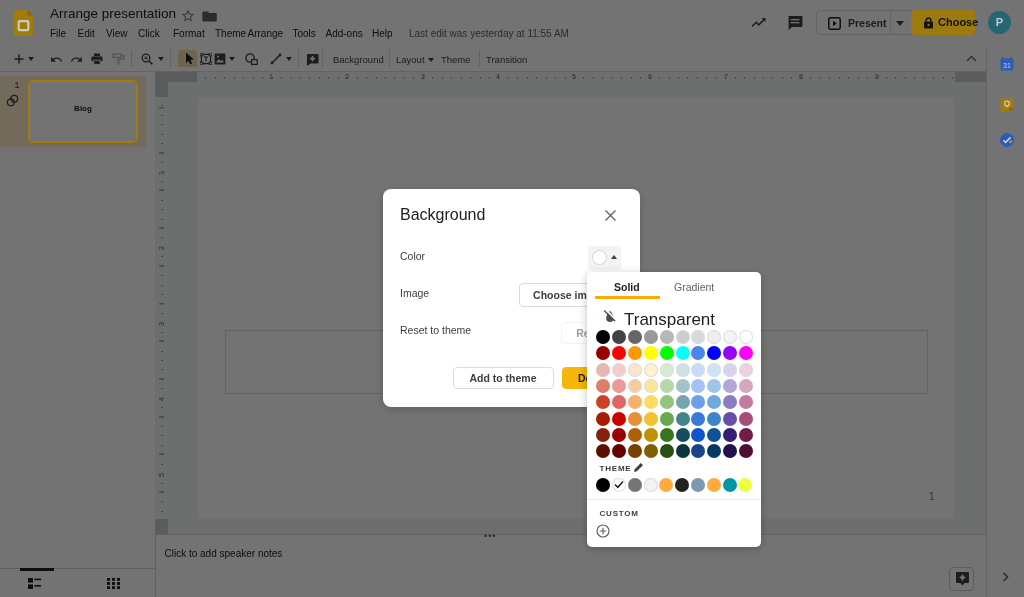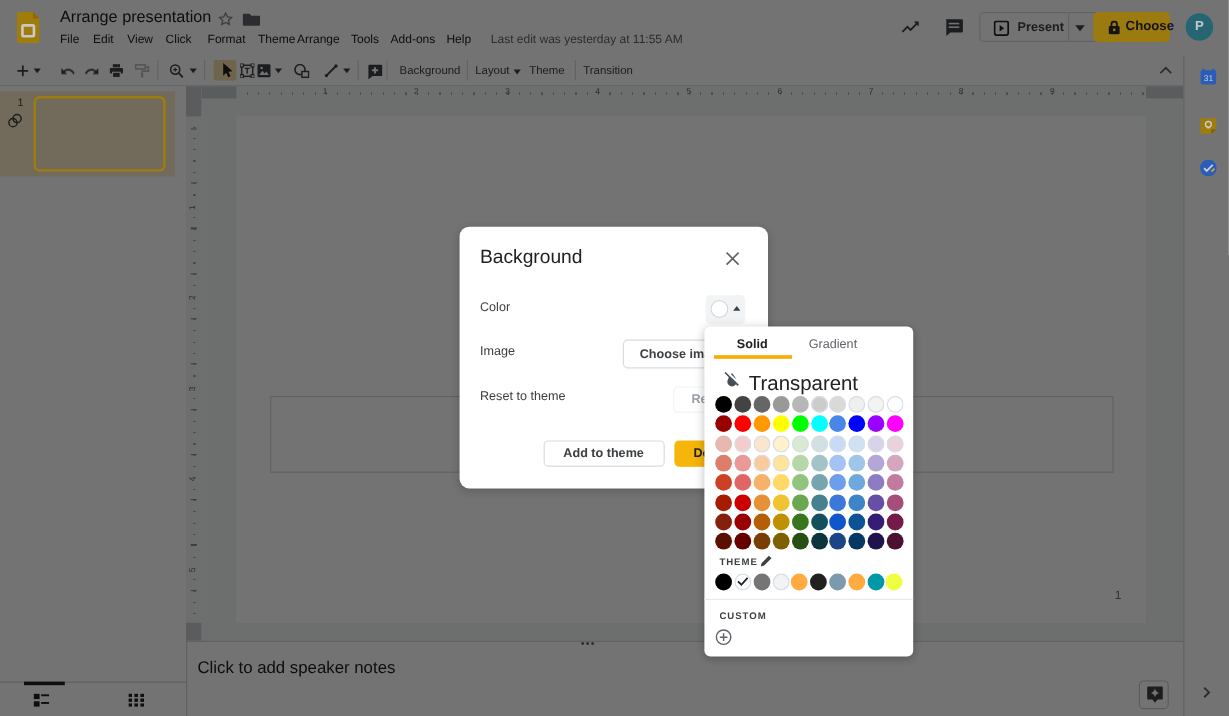--- a/index.html
+++ b/index.html
@@ -167,20 +167,23 @@
     <div class="tbtxt" style="left:396px">Layout</div>
     <div class="abs" style="left:428px;top:12px;width:0;height:0;border-left:3.5px solid transparent;border-right:3.5px solid transparent;border-top:4px solid #3c4043"></div>
     <div class="tbtxt" style="left:441px">Theme</div>
     <div class="tbtxt" style="left:486px">Transition</div>
     <svg class="abs" style="left:966px;top:9px" width="11" height="7" viewBox="0 0 11 7">
         <path d="M1 6l4.5-4.5L10 6" fill="none" stroke="#5f6368" stroke-width="1.4"></path>
       </svg>
   </div>
   <div id="filmstrip">
     <div id="selrow"></div>
+    <div id="thumb">
+        <div style="position:absolute;left:0;top:22px;width:106px;text-align:center;font-size:8px;font-weight:bold;color:#202124">Blog</div>
+      </div>
     <div class="abs" style="left:14.5px;top:8px;font-size:9px;color:#3c4043">1</div>
     <svg class="abs" style="left:6px;top:22px" width="13" height="13" viewBox="0 0 13 13">
         <circle cx="8.2" cy="4.8" r="3.4" fill="none" stroke="#3c4043" stroke-width="1.2"></circle>
         <circle cx="4.8" cy="8.2" r="3.4" fill="none" stroke="#3c4043" stroke-width="1.2"></circle>
       </svg>
   </div>
   <div id="vruler">
     <div class="abs" style="left:1px;top:97px;width:11px;height:8px;font-size:7px;color:#5f6368;transform:rotate(-90deg);text-align:center">1</div>
       <div class="abs" style="left:1px;top:172px;width:11px;height:8px;font-size:7px;color:#5f6368;transform:rotate(-90deg);text-align:center">2</div>
       <div class="abs" style="left:1px;top:248px;width:11px;height:8px;font-size:7px;color:#5f6368;transform:rotate(-90deg);text-align:center">3</div>
@@ -208,21 +211,21 @@
         <div class="hnum abs" style="left:404px">5</div>
         <div class="hnum abs" style="left:480px">6</div>
         <div class="hnum abs" style="left:556px">7</div>
         <div class="hnum abs" style="left:631px">8</div>
         <div class="hnum abs" style="left:707px">9</div>
     </div>
     <div id="placeholder"></div>
     <div class="abs" style="left:761px;top:419px;font-size:10px;color:#6b7175">1</div>
   </div>
   <div id="notes">
-    <div class="abs" style="left:8.5px;top:13px;font-size:14px;color:#202124">Click to add speaker notes</div>
+    <div class="abs" style="left:8.5px;top:13px;font-size:10px;color:#202124">Click to add speaker notes</div>
     <div class="abs" style="left:328px;top:-4px;font-size:9px;color:#5f6368;letter-spacing:1px">•••</div>
   </div>
   <div id="sidebar">
     <svg class="abs ov" style="left:13px;top:11px;position:absolute" width="14" height="14" viewBox="0 0 14 14">
         <rect x="0.5" y="1.5" width="13" height="12" rx="1.5" fill="#2a5db8"></rect>
         <rect x="2" y="0" width="2" height="3" fill="#2a5db8"></rect>
         <rect x="10" y="0" width="2" height="3" fill="#2a5db8"></rect>
         <text x="7" y="10.5" font-size="7" fill="#c9cfd6" text-anchor="middle" font-family="Liberation Sans">31</text>
       </svg>
     <svg class="abs ov" style="left:13px;top:52px;position:absolute" width="14" height="14" viewBox="0 0 14 14">

